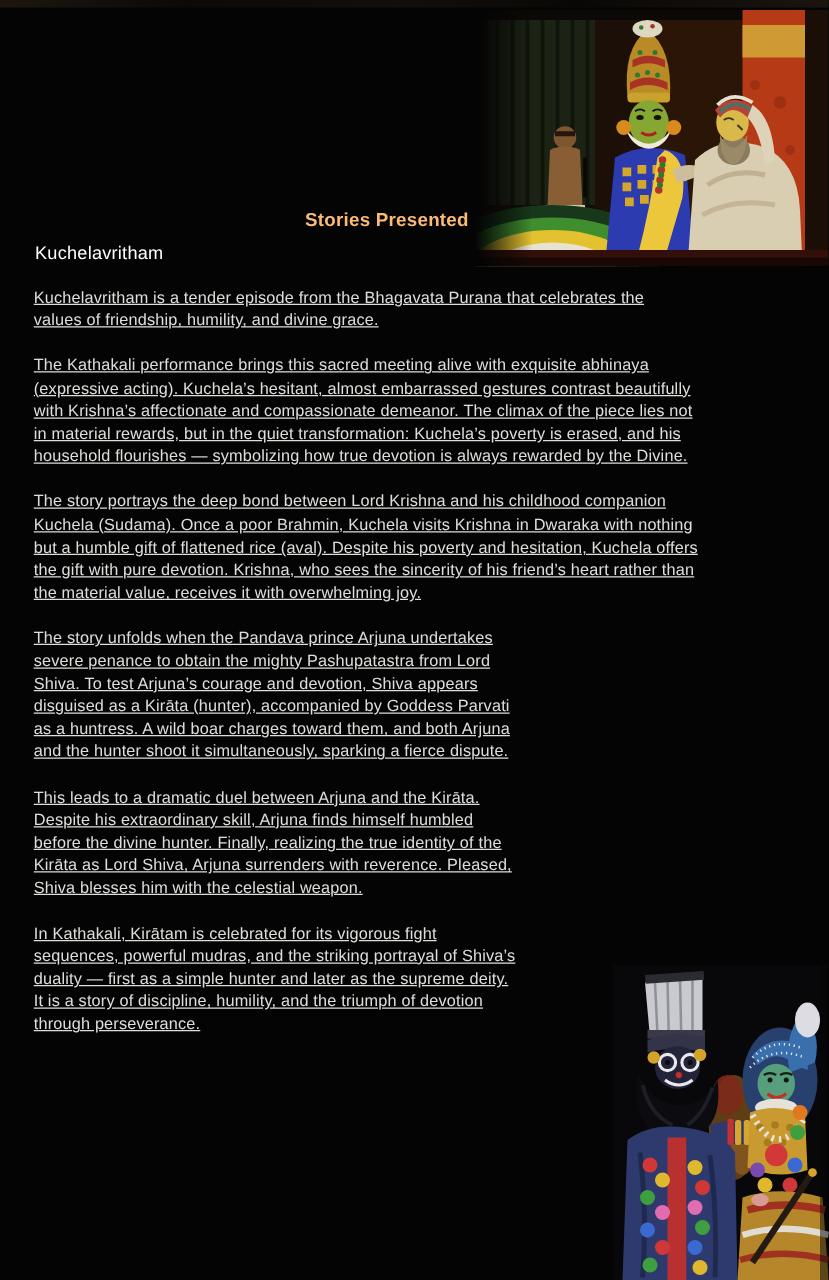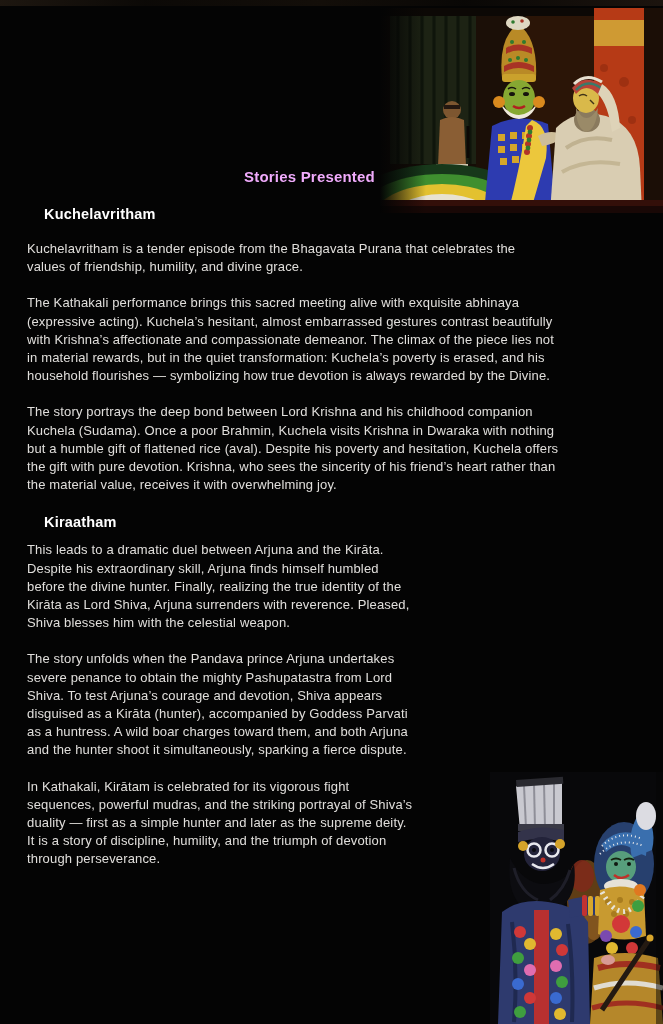--- a/index.html
+++ b/index.html
@@ -17,30 +17,30 @@
   .photo{position:absolute;overflow:hidden;}
   .photo-top{top:8px;right:0;width:283px;height:205px;}
   .photo-bottom{bottom:0;right:0;width:173px;height:252px;}
   .photo svg{display:block;width:100%;height:100%;}
   .content{
     position:absolute;left:27px;top:167px;width:620px;
     color:#e0dedb;font-size:13px;line-height:18.2px;letter-spacing:.15px;
   }
   .page-title{
     width:565px;text-align:center;
-    font-size:15px;line-height:20px;font-weight:bold;color:#f0abfc;
+    font-size:15px;line-height:20px;font-weight:bold;color:#fdba74;
     margin:0 0 6px 0;letter-spacing:.2px;
   }
   .section-heading{
-    font-size:14.5px;line-height:20px;font-weight:bold;color:#ffffff;
-    margin:17px;letter-spacing:.2px;
+    font-size:14.5px;line-height:20px;font-weight:normal;color:#ffffff;
+    margin:1px;letter-spacing:.2px;
   }
   .mb-lg{margin-bottom:16px;}
   .mb-sm{margin-bottom:9px;}
-  .para{margin:0 0 18px 0;white-space:pre-line;}
+  .para{margin:0 0 18px 0;white-space:pre-line;text-decoration:underline;}
 </style>
 </head>
 <body>
 
 <div class="canvas">
 
   <div class="top-strip"></div>
 
   <div class="photo photo-top">
     <svg viewBox="0 0 283 205" preserveAspectRatio="none">
@@ -180,32 +180,31 @@
 (expressive acting). Kuchela’s hesitant, almost embarrassed gestures contrast beautifully
 with Krishna’s affectionate and compassionate demeanor. The climax of the piece lies not
 in material rewards, but in the quiet transformation: Kuchela’s poverty is erased, and his
 household flourishes — symbolizing how true devotion is always rewarded by the Divine.</p>
     <p class="para">The story portrays the deep bond between Lord Krishna and his childhood companion
 Kuchela (Sudama). Once a poor Brahmin, Kuchela visits Krishna in Dwaraka with nothing
 but a humble gift of flattened rice (aval). Despite his poverty and hesitation, Kuchela offers
 the gift with pure devotion. Krishna, who sees the sincerity of his friend’s heart rather than
 the material value, receives it with overwhelming joy.</p>
 
-    <h2 class="section-heading mb-sm">Kiraatham</h2>
-    <p class="para">This leads to a dramatic duel between Arjuna and the Kirāta.
-Despite his extraordinary skill, Arjuna finds himself humbled
-before the divine hunter. Finally, realizing the true identity of the
-Kirāta as Lord Shiva, Arjuna surrenders with reverence. Pleased,
-Shiva blesses him with the celestial weapon.</p>
     <p class="para">The story unfolds when the Pandava prince Arjuna undertakes
 severe penance to obtain the mighty Pashupatastra from Lord
 Shiva. To test Arjuna’s courage and devotion, Shiva appears
 disguised as a Kirāta (hunter), accompanied by Goddess Parvati
 as a huntress. A wild boar charges toward them, and both Arjuna
 and the hunter shoot it simultaneously, sparking a fierce dispute.</p>
+    <p class="para">This leads to a dramatic duel between Arjuna and the Kirāta.
+Despite his extraordinary skill, Arjuna finds himself humbled
+before the divine hunter. Finally, realizing the true identity of the
+Kirāta as Lord Shiva, Arjuna surrenders with reverence. Pleased,
+Shiva blesses him with the celestial weapon.</p>
     <p class="para">In Kathakali, Kirātam is celebrated for its vigorous fight
 sequences, powerful mudras, and the striking portrayal of Shiva’s
 duality — first as a simple hunter and later as the supreme deity.
 It is a story of discipline, humility, and the triumph of devotion
 through perseverance.</p>
   </div>
 
   <div class="photo photo-bottom">
     <svg viewBox="0 0 173 252" preserveAspectRatio="none">
       <rect width="173" height="252" fill="#08080a"></rect>

